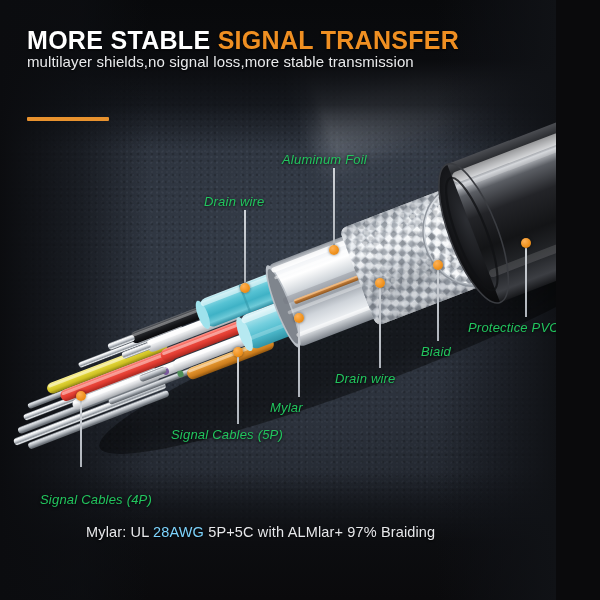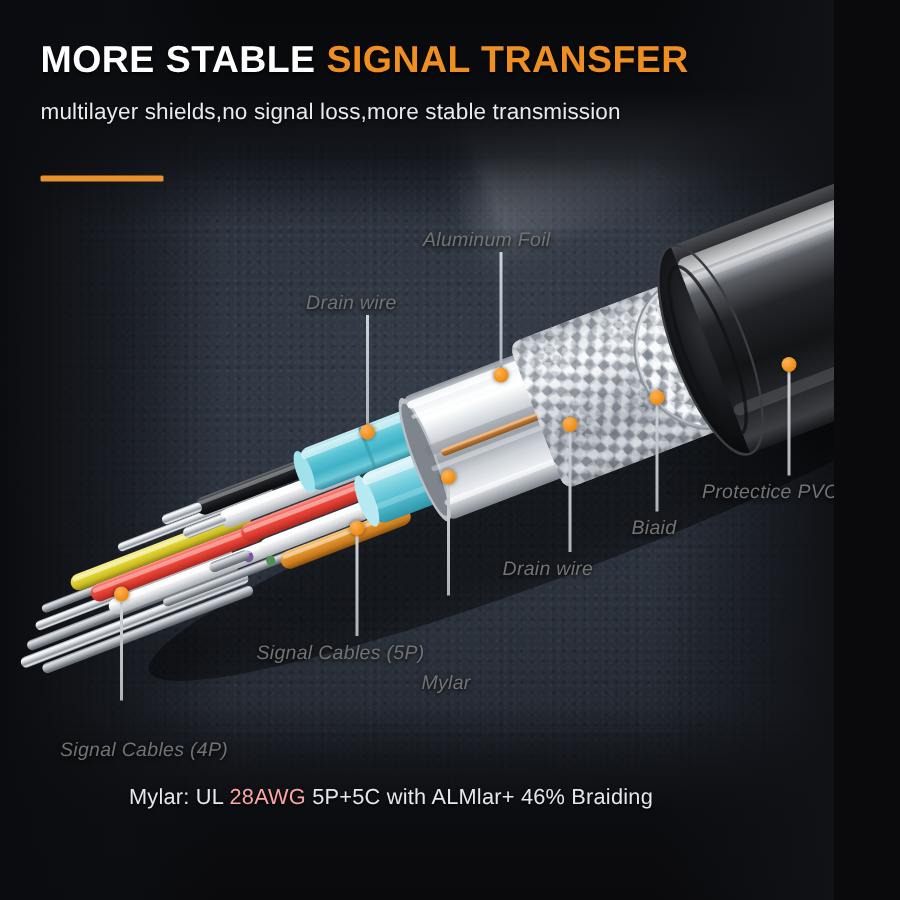--- a/index.html
+++ b/index.html
@@ -40,41 +40,41 @@
   .bg-sweep2{position:absolute;left:300px;top:60px;width:430px;height:120px;
     transform:rotate(-19deg);transform-origin:0 0;
     background:linear-gradient(180deg, rgba(255,255,255,0) 0%, rgba(245,248,255,.22) 50%, rgba(255,255,255,0) 100%);
     filter:blur(4px);pointer-events:none;}
 
   
   .header{position:absolute;left:27px;top:28px;width:560px;}
   .title{font-size:25px;font-weight:bold;letter-spacing:.3px;line-height:1;
     color:#ffffff;text-shadow:0 1px 2px rgba(0,0,0,.8);white-space:nowrap;}
   .title .accent{color:#ef8f22;}
-  .subtitle{margin-top:13px;font-size:15px;color:#e9eaec;font-weight:400;
+  .subtitle{font-size:15px;color:#e9eaec;font-weight:400;
     letter-spacing:.1px;text-shadow:0 1px 2px rgba(0,0,0,.75);white-space:nowrap;}
   .rule{position:absolute;left:27px;top:117px;width:82px;height:4px;
     background:#e8922e;border-radius:1px;}
 
   
   .spec{position:absolute;left:86px;top:522px;width:470px;
     font-size:14.5px;line-height:21px;color:#e6e7ea;letter-spacing:.15px;
     text-shadow:0 1px 2px rgba(0,0,0,.8);}
-  .spec .accent{color:#fca5a5;text-align:right;}
+  .spec .accent{color:#7dd3fc;text-align:right;}
 
   
   #illus{position:absolute;left:0;top:0;width:600px;height:600px;}
 
   
   .callout{position:absolute;}
   .co-dot{position:absolute;width:10px;height:10px;border-radius:50%;
     background:radial-gradient(circle at 35% 32%, #ffb258 0%, #f0931f 55%, #d97d12 100%);
     box-shadow:0 0 3px rgba(0,0,0,.55);}
   .co-line{position:absolute;background:linear-gradient(180deg,#cfd3d8,#aeb3ba);width:1.4px;}
-  .co-label{position:absolute;font-size:13px;font-style:italic;color:#737373;
+  .co-label{position:absolute;font-size:13px;font-style:italic;color:#22c55e;
     white-space:nowrap;text-shadow:0 1px 3px rgba(0,0,0,.9);letter-spacing:.2px;}
 </style>
 </head>
 <body>
 
 <div id="stage">
 
   <div class="bg-base"></div>
   <div class="bg-grain"></div>
   <div class="bg-grain2"></div>
@@ -372,31 +372,31 @@
         <div class="co-label" style="left: 421px; top: 344px;">Biaid</div>
       </div>
       <div class="callout">
         <div class="co-line" style="left: 379.3px; top: 288px; height: 80px;"></div>
         <div class="co-dot" style="left: 375px; top: 278px;"></div>
         <div class="co-label" style="left: 335px; top: 371px;">Drain wire</div>
       </div>
       <div class="callout">
         <div class="co-line" style="left: 298.3px; top: 323px; height: 74px;"></div>
         <div class="co-dot" style="left: 294px; top: 313px;"></div>
-        <div class="co-label" style="left: 281px; top: 400px; margin-top: 47px;">Mylar</div>
+        <div class="co-label" style="left: 270px; top: 400px;">Mylar</div>
       </div>
       <div class="callout">
         <div class="co-line" style="left: 237.3px; top: 357px; height: 67px;"></div>
         <div class="co-dot" style="left: 233px; top: 347px;"></div>
         <div class="co-label" style="left: 171px; top: 427px;">Signal Cables (5P)</div>
       </div>
       <div class="callout">
         <div class="co-line" style="left: 80.3px; top: 401px; height: 66px;"></div>
         <div class="co-dot" style="left: 76px; top: 391px;"></div>
         <div class="co-label" style="left: 40px; top: 492px;">Signal Cables (4P)</div>
       </div>
     </div>
 
   <div class="spec">
-    <div><span>Mylar:  UL </span><span class="accent">28AWG</span><span> 5P+5C with ALMlar+ 46% Braiding</span></div>
+    <div><span>Mylar:  UL </span><span class="accent">28AWG</span><span> 5P+5C with ALMlar+ 97% Braiding</span></div>
   </div>
 
 </div>
 
 </body></html>

